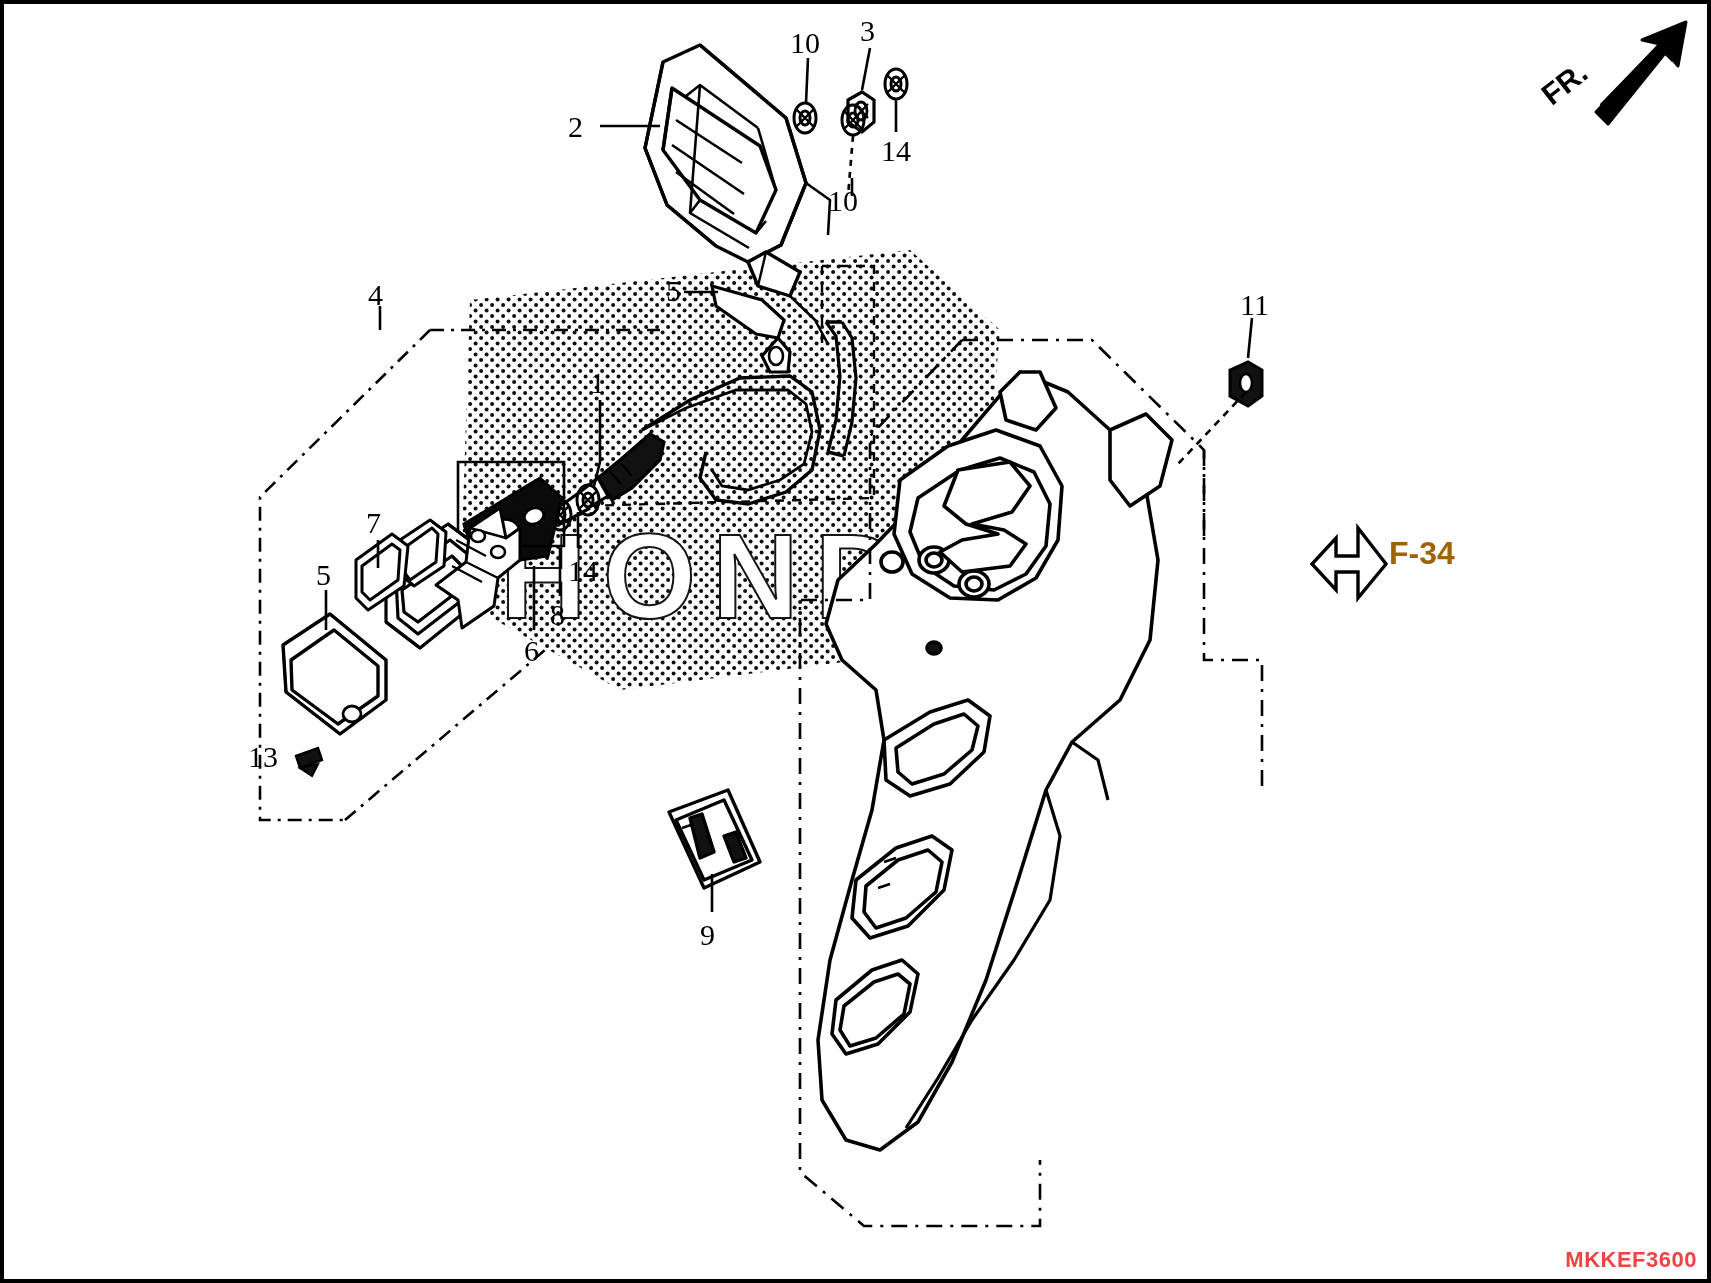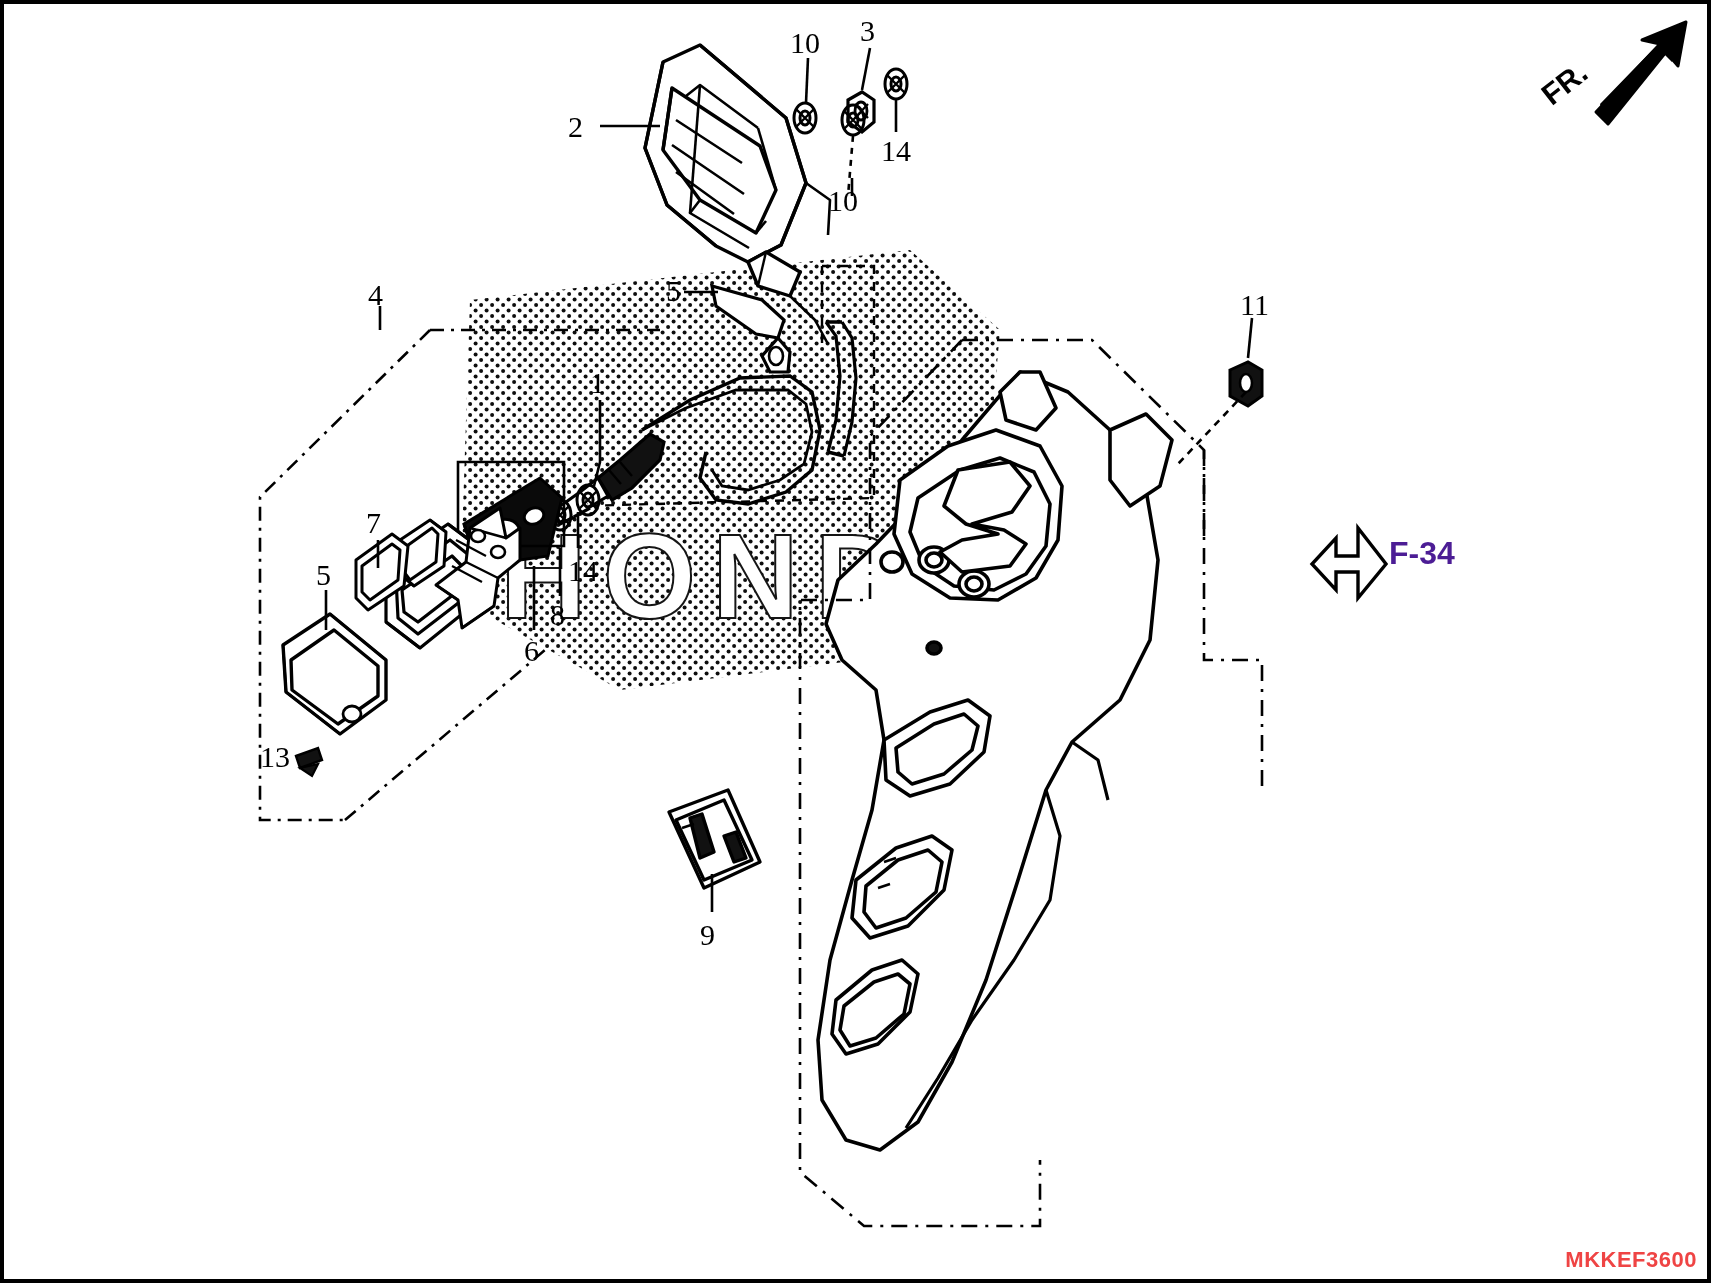--- a/index.html
+++ b/index.html
@@ -5,21 +5,21 @@
   html,body{margin:0;padding:0;background:#fff;}
   body{width:1711px;height:1283px;font-family:"Liberation Sans",sans-serif;overflow:hidden;}
   #stage{position:relative;width:1711px;height:1283px;background:#fff;}
   #diagram{position:absolute;inset:0;}
   .lbl{position:absolute;font-family:Liberation Serif, serif;color:#000;
        font-size:30px;line-height:1;white-space:nowrap;user-select:none;}
   .code{position:absolute;right:14px;bottom:10px;font-family:"Liberation Sans",sans-serif;
         font-size:22px;font-weight:700;letter-spacing:.5px;color:#ef4444;}
   .fr{position:absolute;left:1556px;top:78px;font-size:30px;font-weight:700;
       transform:rotate(-38deg);transform-origin:left bottom;color:#000;}
-  .f34{position:absolute;left:1389px;top:535px;font-size:32px;font-weight:700;color:#4c1d95;
+  .f34{position:absolute;left:1389px;top:535px;font-size:32px;font-weight:700;color:#a16207;
        letter-spacing:0px;}
 </style>
 </head>
 <body>
 
 <div id="stage">
 
   <svg id="diagram" viewBox="0 0 1711 1283" xmlns="http://www.w3.org/2000/svg">
     <defs>
       <pattern id="halftone" width="9" height="9" patternUnits="userSpaceOnUse">
@@ -274,19 +274,19 @@
   <span class="lbl" style="left:828px;top:186px;">10</span>
   <span class="lbl" style="left:368px;top:280px;">4</span>
   <span class="lbl" style="left:666px;top:276px;">5</span>
   <span class="lbl" style="left:590px;top:368px;">1</span>
   <span class="lbl" style="left:1240px;top:290px;text-align:center;">11</span>
   <span class="lbl" style="left:366px;top:508px;">7</span>
   <span class="lbl" style="left:316px;top:560px;">5</span>
   <span class="lbl" style="left:568px;top:556px;">14</span>
   <span class="lbl" style="left:550px;top:600px;">8</span>
   <span class="lbl" style="left:524px;top:636px;">6</span>
-  <span class="lbl" style="left:260px;top:742px;">13</span>
+  <span class="lbl" style="left:248px;top:742px;">13</span>
   <span class="lbl" style="left:700px;top:920px;">9</span>
 
   <span class="fr">FR.</span>
   <span class="f34">F-34</span>
   <span class="code">MKKEF3600</span>
 </div>
 
 </body></html>

